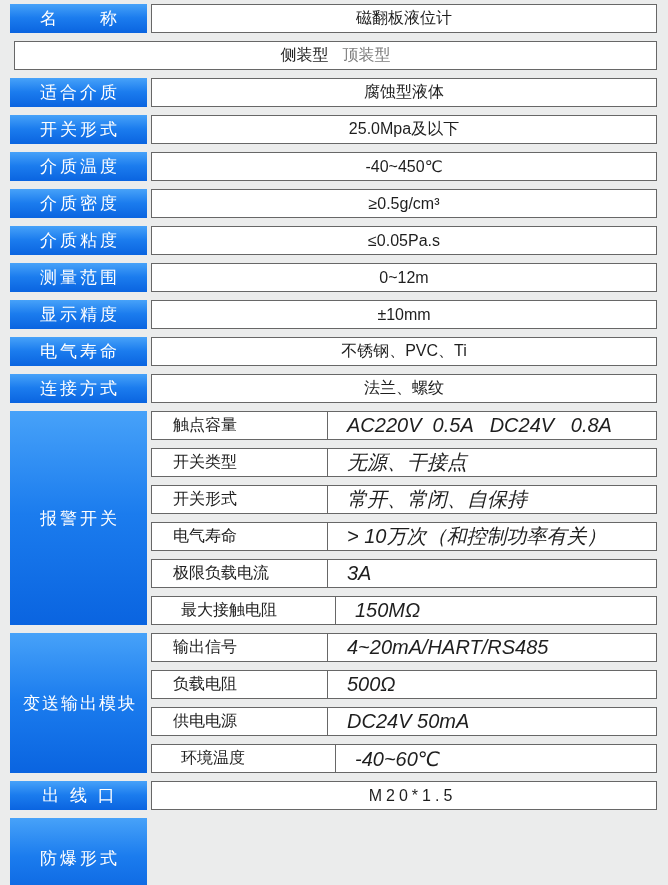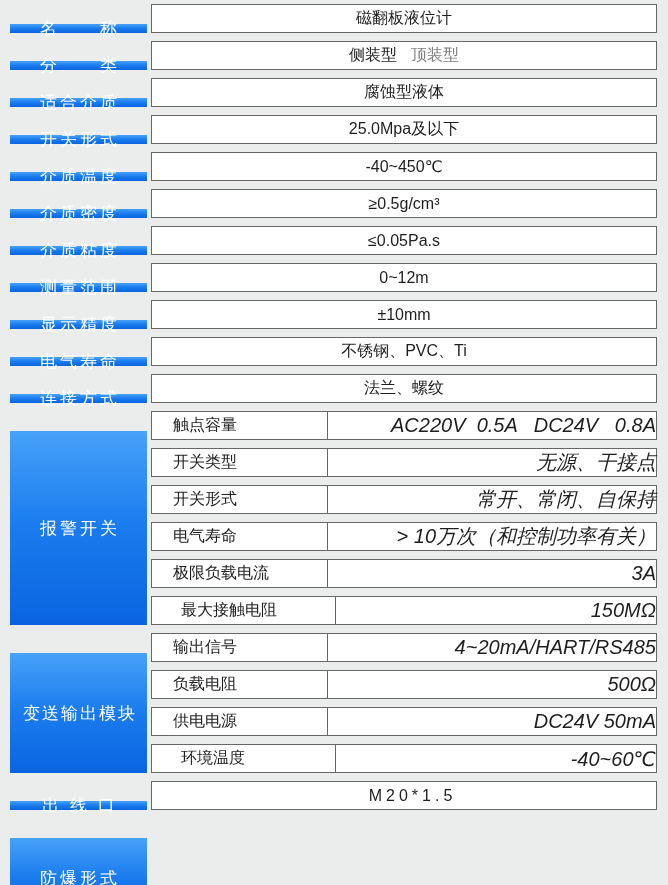--- a/index.html
+++ b/index.html
@@ -30,21 +30,20 @@
     margin-bottom:8px;
   }
   .label{
     width:137px;flex:0 0 137px;
     background:linear-gradient(180deg,var(--blue-top) 0%,var(--blue-mid) 48%,var(--blue-bot) 100%);
     color:#fff;
     font-size:17px;
     letter-spacing:3px;
     display:flex;align-items:center;justify-content:center;
     text-indent:3px;
-    margin-top:20px;
   }
   .cell{
     flex:1;
     margin-left:4px;
     background:#fff;
     border:1.5px solid var(--border);
     display:flex;align-items:center;justify-content:center;
     font-size:16px;
     color:var(--text-dark);
     white-space:pre;
@@ -57,21 +56,21 @@
     margin-bottom:8px;
   }
   .group .label{
     width:137px;flex:0 0 137px;
     height:auto;
   }
   .group .label.wide6{letter-spacing:2px;font-size:17px;}
   .subcol{
     flex:1;
     margin-left:4px;
-    display:flex;flex-direction:column;text-align:right;
+    display:flex;flex-direction:column;
   }
   .subrow{
     height:29px;
     margin-bottom:8px;
     background:#fff;
     border:1.5px solid var(--border);
     display:flex;align-items:center;
   }
   .subrow:last-child{margin-bottom:0;padding-left:8px;}
   .sublabel{
@@ -103,21 +102,20 @@
 </style>
 </head>
 <body>
 
 <div class="sheet">
     <div class="row">
       <div class="label">名　　称</div>
       <div class="cell"><span>磁翻板液位计</span></div>
     </div>
     <div class="row">
-      <div class="label">分　　类</div>
       <div class="cell"><span>侧装型</span><span class="value-secondary">顶装型</span></div>
     </div>
     <div class="row">
       <div class="label">适合介质</div>
       <div class="cell"><span>腐蚀型液体</span></div>
     </div>
     <div class="row">
       <div class="label">开关形式</div>
       <div class="cell"><span>25.0Mpa及以下</span></div>
     </div>

